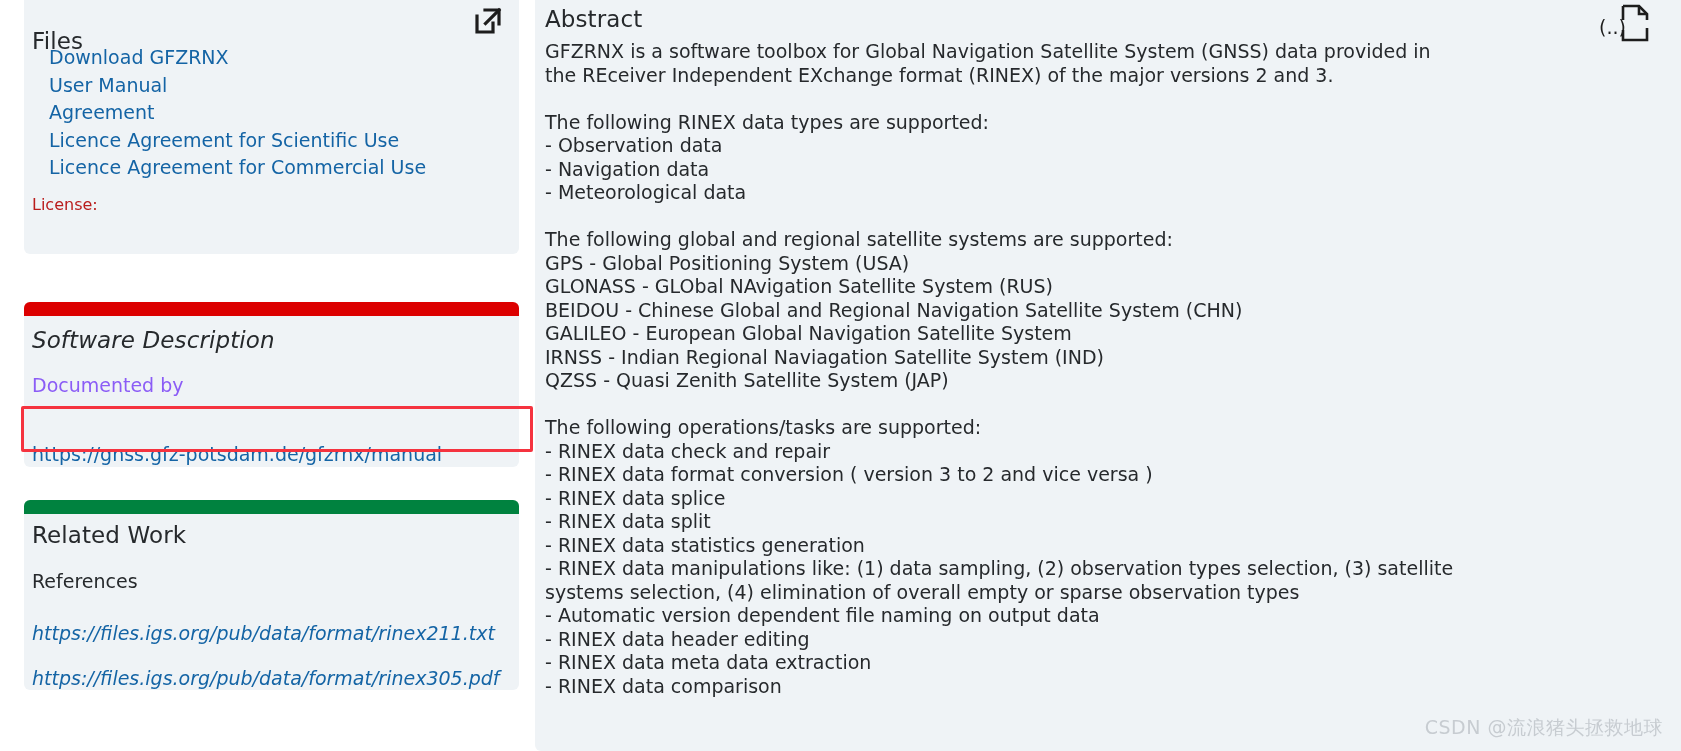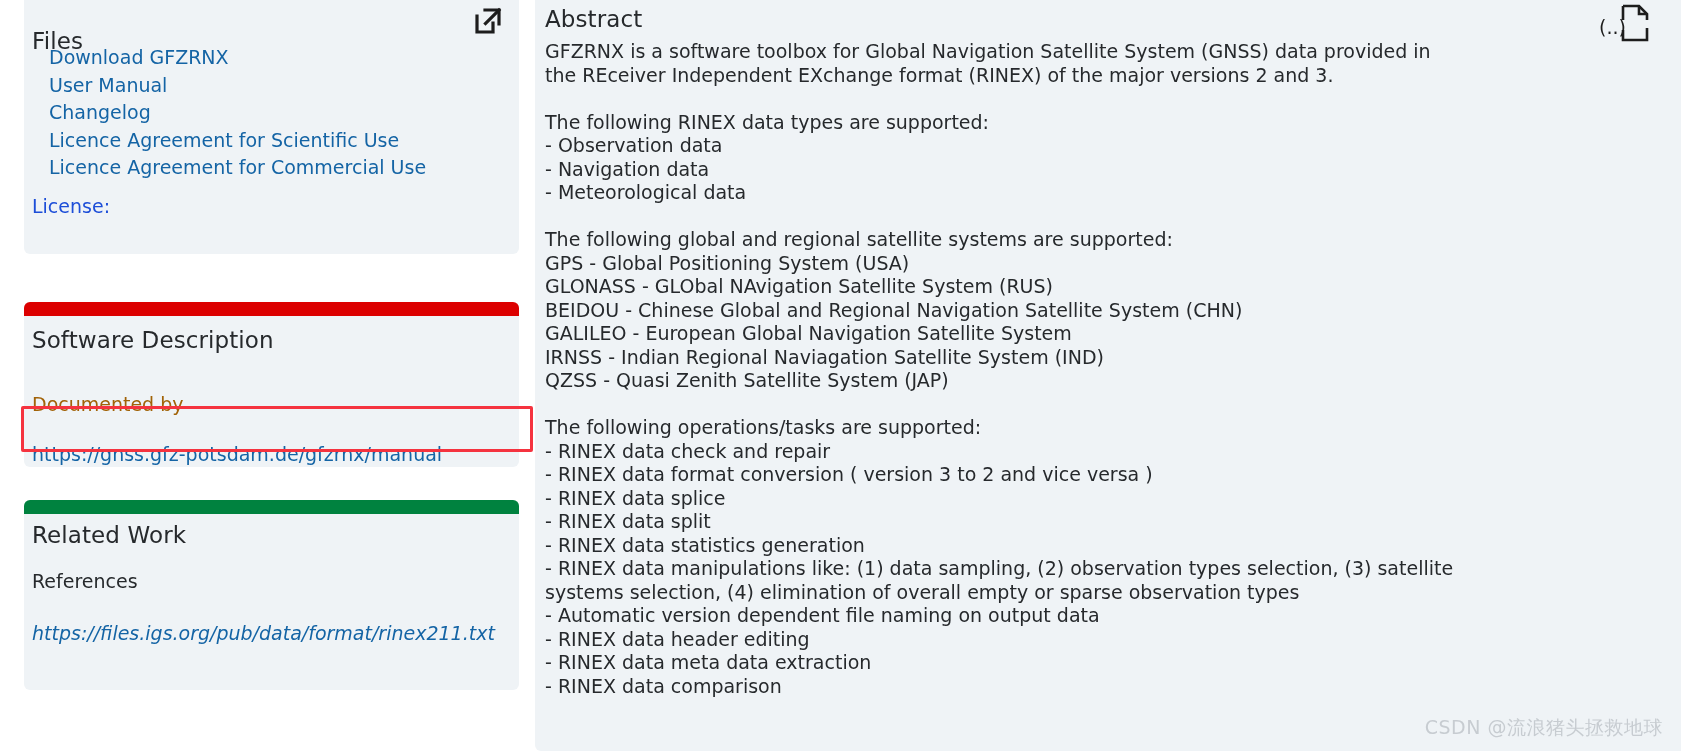--- a/index.html
+++ b/index.html
@@ -73,44 +73,44 @@
     text-decoration: none;
     font-size: 19px;
     line-height: 27.5px;
     white-space: nowrap;
     margin-left: 17px;
   }
   #license-label {
     position: absolute;
     left: 8px;
     top: 203px;
-    font-size: 19px;
-    color: #1d4ed8;
+    font-size: 16px;
+    color: #b91c1c;
   }
 
   
   #software-card {
     left: 24px;
     top: 302px;
     width: 495px;
     height: 165px;
   }
   #software-card .card-accent { background: #dc0000; }
   #software-title {
     position: absolute;
     left: 8px;
     top: 25px;
+    font-style: italic;
   }
   #documented-by {
     position: absolute;
     left: 8px;
     top: 72px;
     font-size: 19px;
-    color: #a16207;
-    margin-top: 19px;
+    color: #8b5cf6;
   }
   #manual-link {
     position: absolute;
     left: 8px;
     top: 117px;
     font-size: 19px;
     color: #1464a5;
     text-decoration: none;
     white-space: nowrap;
     margin-top: 24px;
@@ -220,21 +220,21 @@
       <svg width="34" height="34" viewBox="0 0 34 34" fill="none">
         <path d="M6 12 L6 28 L22 28 L22 19" stroke="#1d1d1d" stroke-width="3.2" fill="none" stroke-linecap="square"></path>
         <path d="M14 6 L28 6 L28 20" stroke="#1d1d1d" stroke-width="3.2" fill="none" stroke-linecap="square"></path>
         <path d="M28 6 L14.5 19.5" stroke="#1d1d1d" stroke-width="3.2" stroke-linecap="square"></path>
       </svg>
     </span>
 
     <div class="file-links">
       <a href="#">Download GFZRNX</a>
       <a href="#">User Manual</a>
-      <a href="#">Changelog</a>
+      <a href="#">Agreement</a>
       <a href="#">Licence Agreement for Scientific Use</a>
       <a href="#">Licence Agreement for Commercial Use</a>
     </div>
 
     <div id="license-label">License:</div>
   </div>
 
   <div class="card" id="software-card">
     <div class="card-accent"></div>
     <div class="card-title" id="software-title">Software Description</div>
@@ -243,20 +243,21 @@
   </div>
 
   <div id="annotation-box"></div>
 
   <div class="card" id="related-card">
     <div class="card-accent"></div>
     <div class="card-title" id="related-title">Related Work</div>
     <div id="references-label">References</div>
     <div class="ref-links">
       <a href="#">https://files.igs.org/pub/data/format/rinex211.txt</a>
+      <a href="#">https://files.igs.org/pub/data/format/rinex305.pdf</a>
     </div>
   </div>
 
   <div class="card" id="abstract-card">
     <div class="card-title" id="abstract-title">Abstract</div>
 
     <span class="abstract-doc-icon">
       <svg width="58" height="48" viewBox="0 0 58 48" fill="none">
         <path d="M28 6 L44 6 L52 14 L52 20" stroke="#1d1d1d" stroke-width="2.6" fill="none" stroke-linejoin="miter"></path>
         <path d="M28 6 L28 20" stroke="#1d1d1d" stroke-width="2.6"></path>

